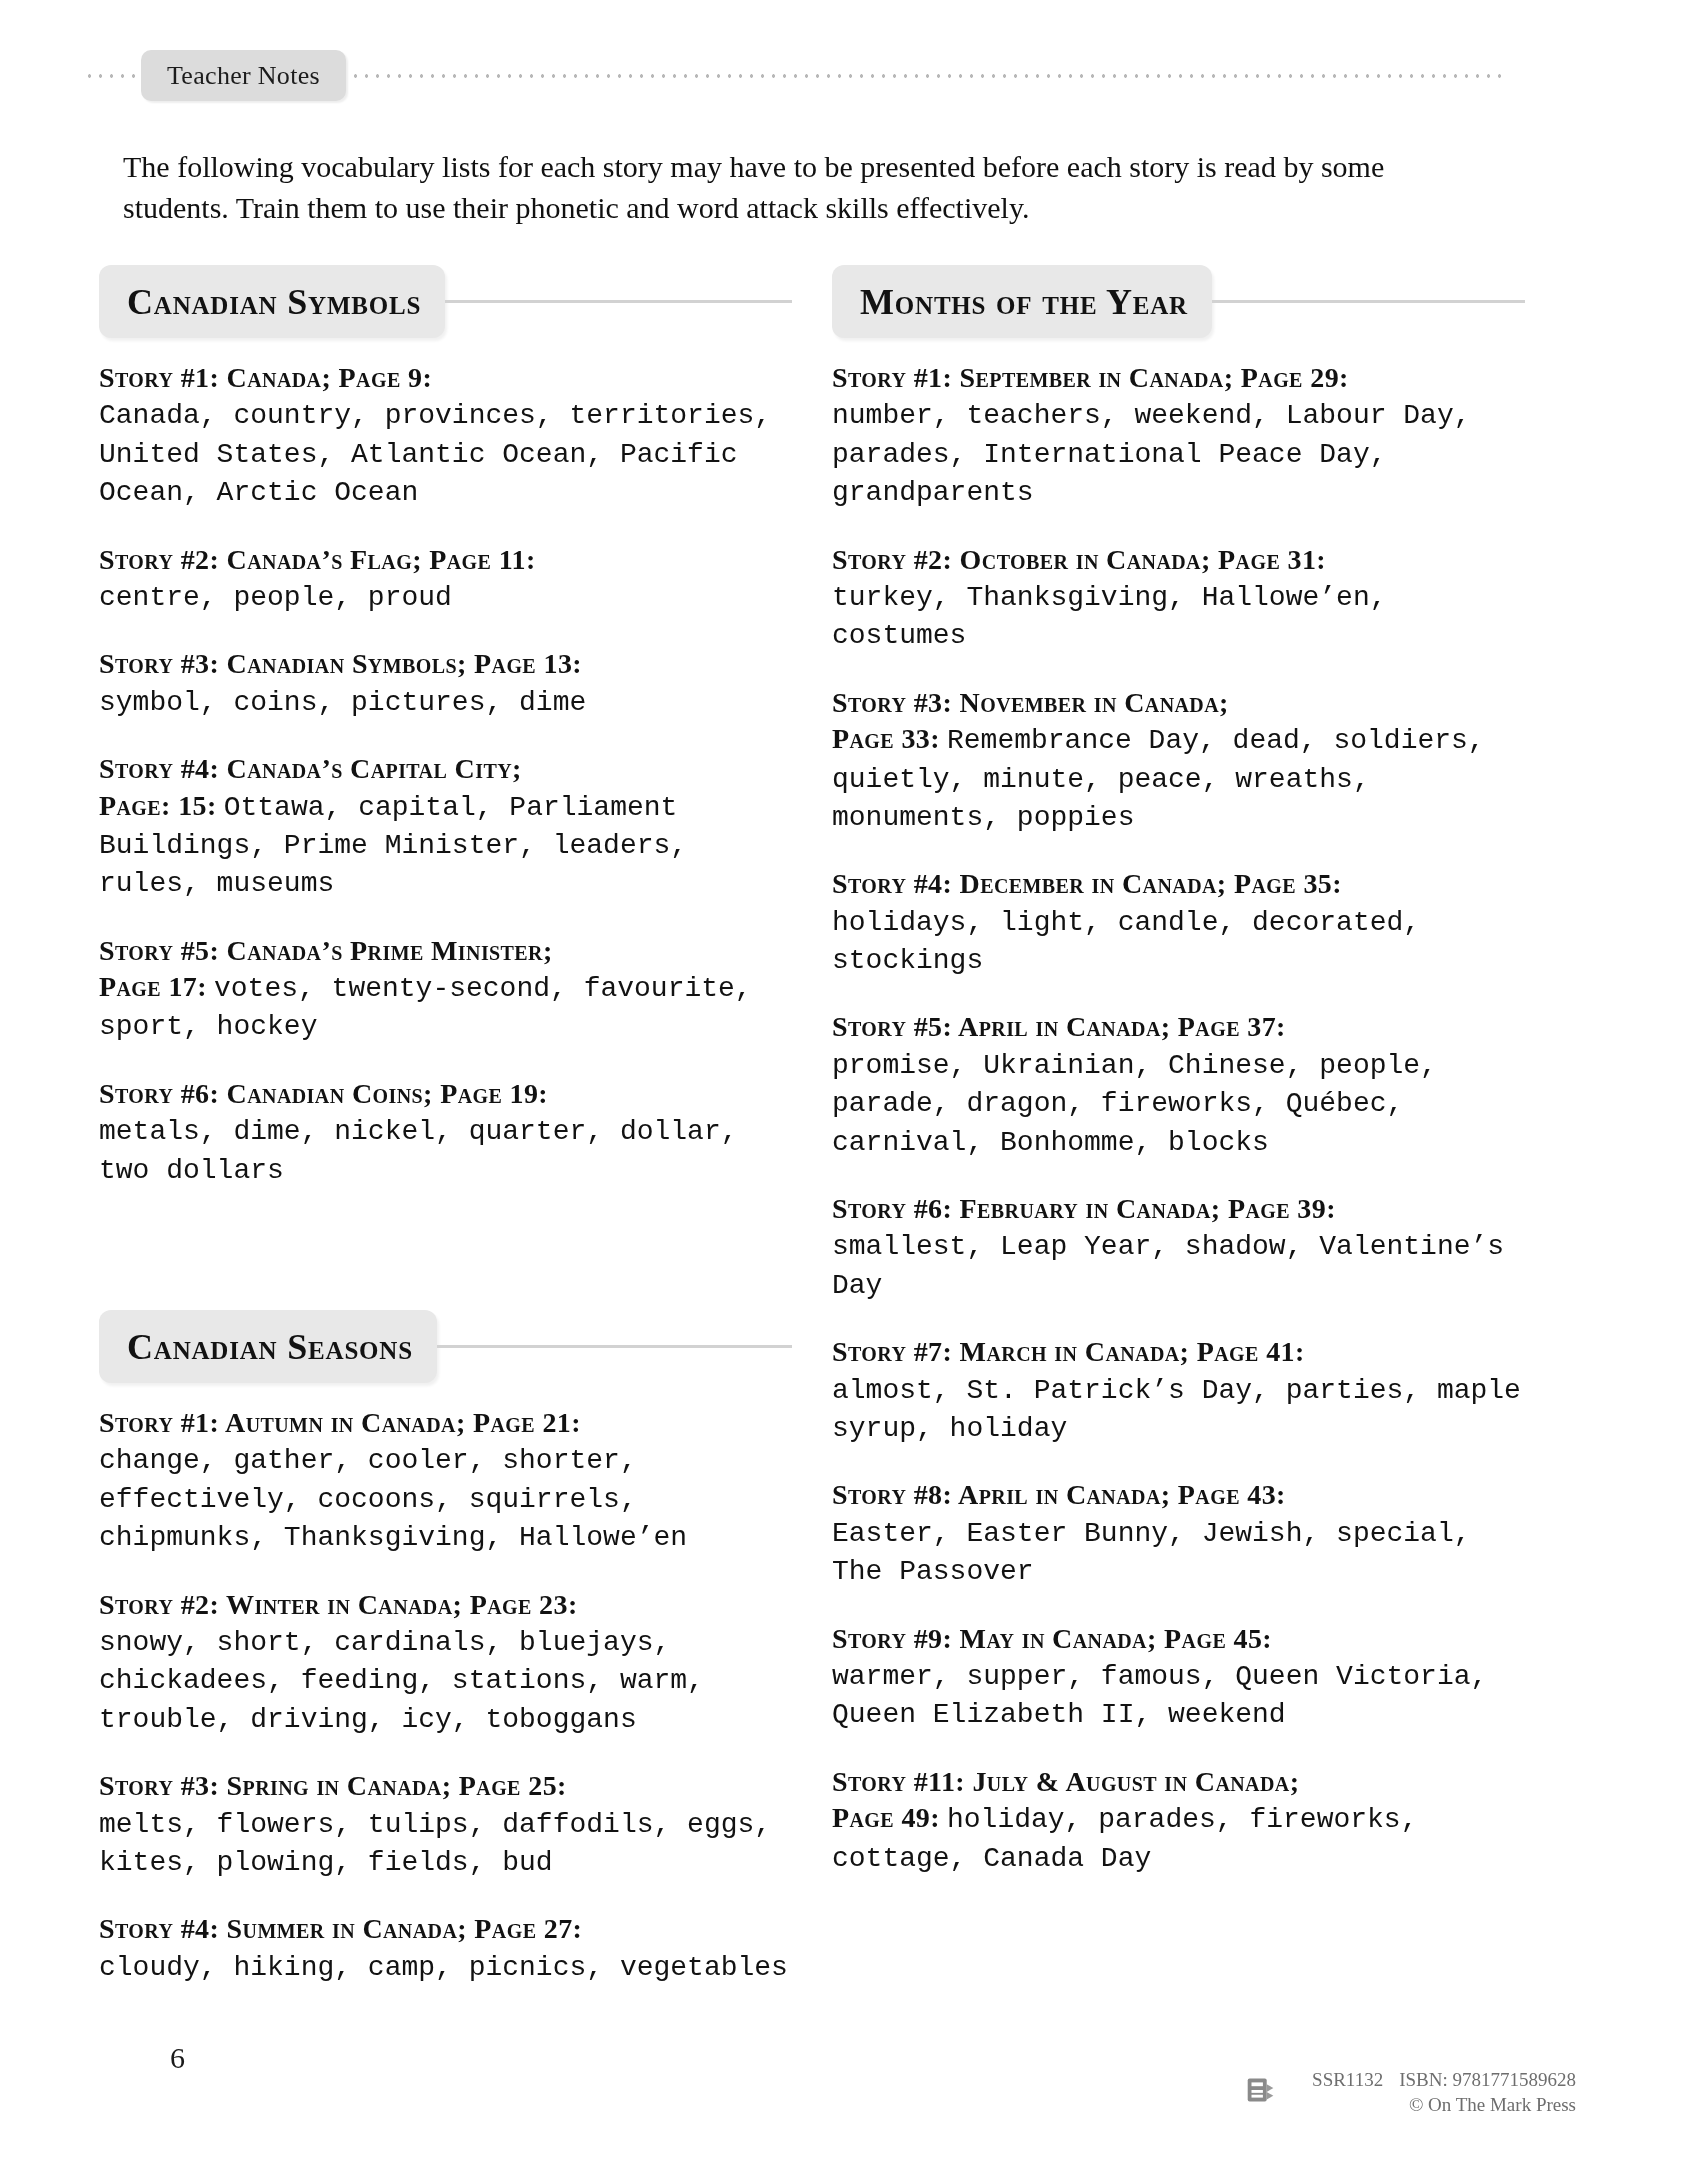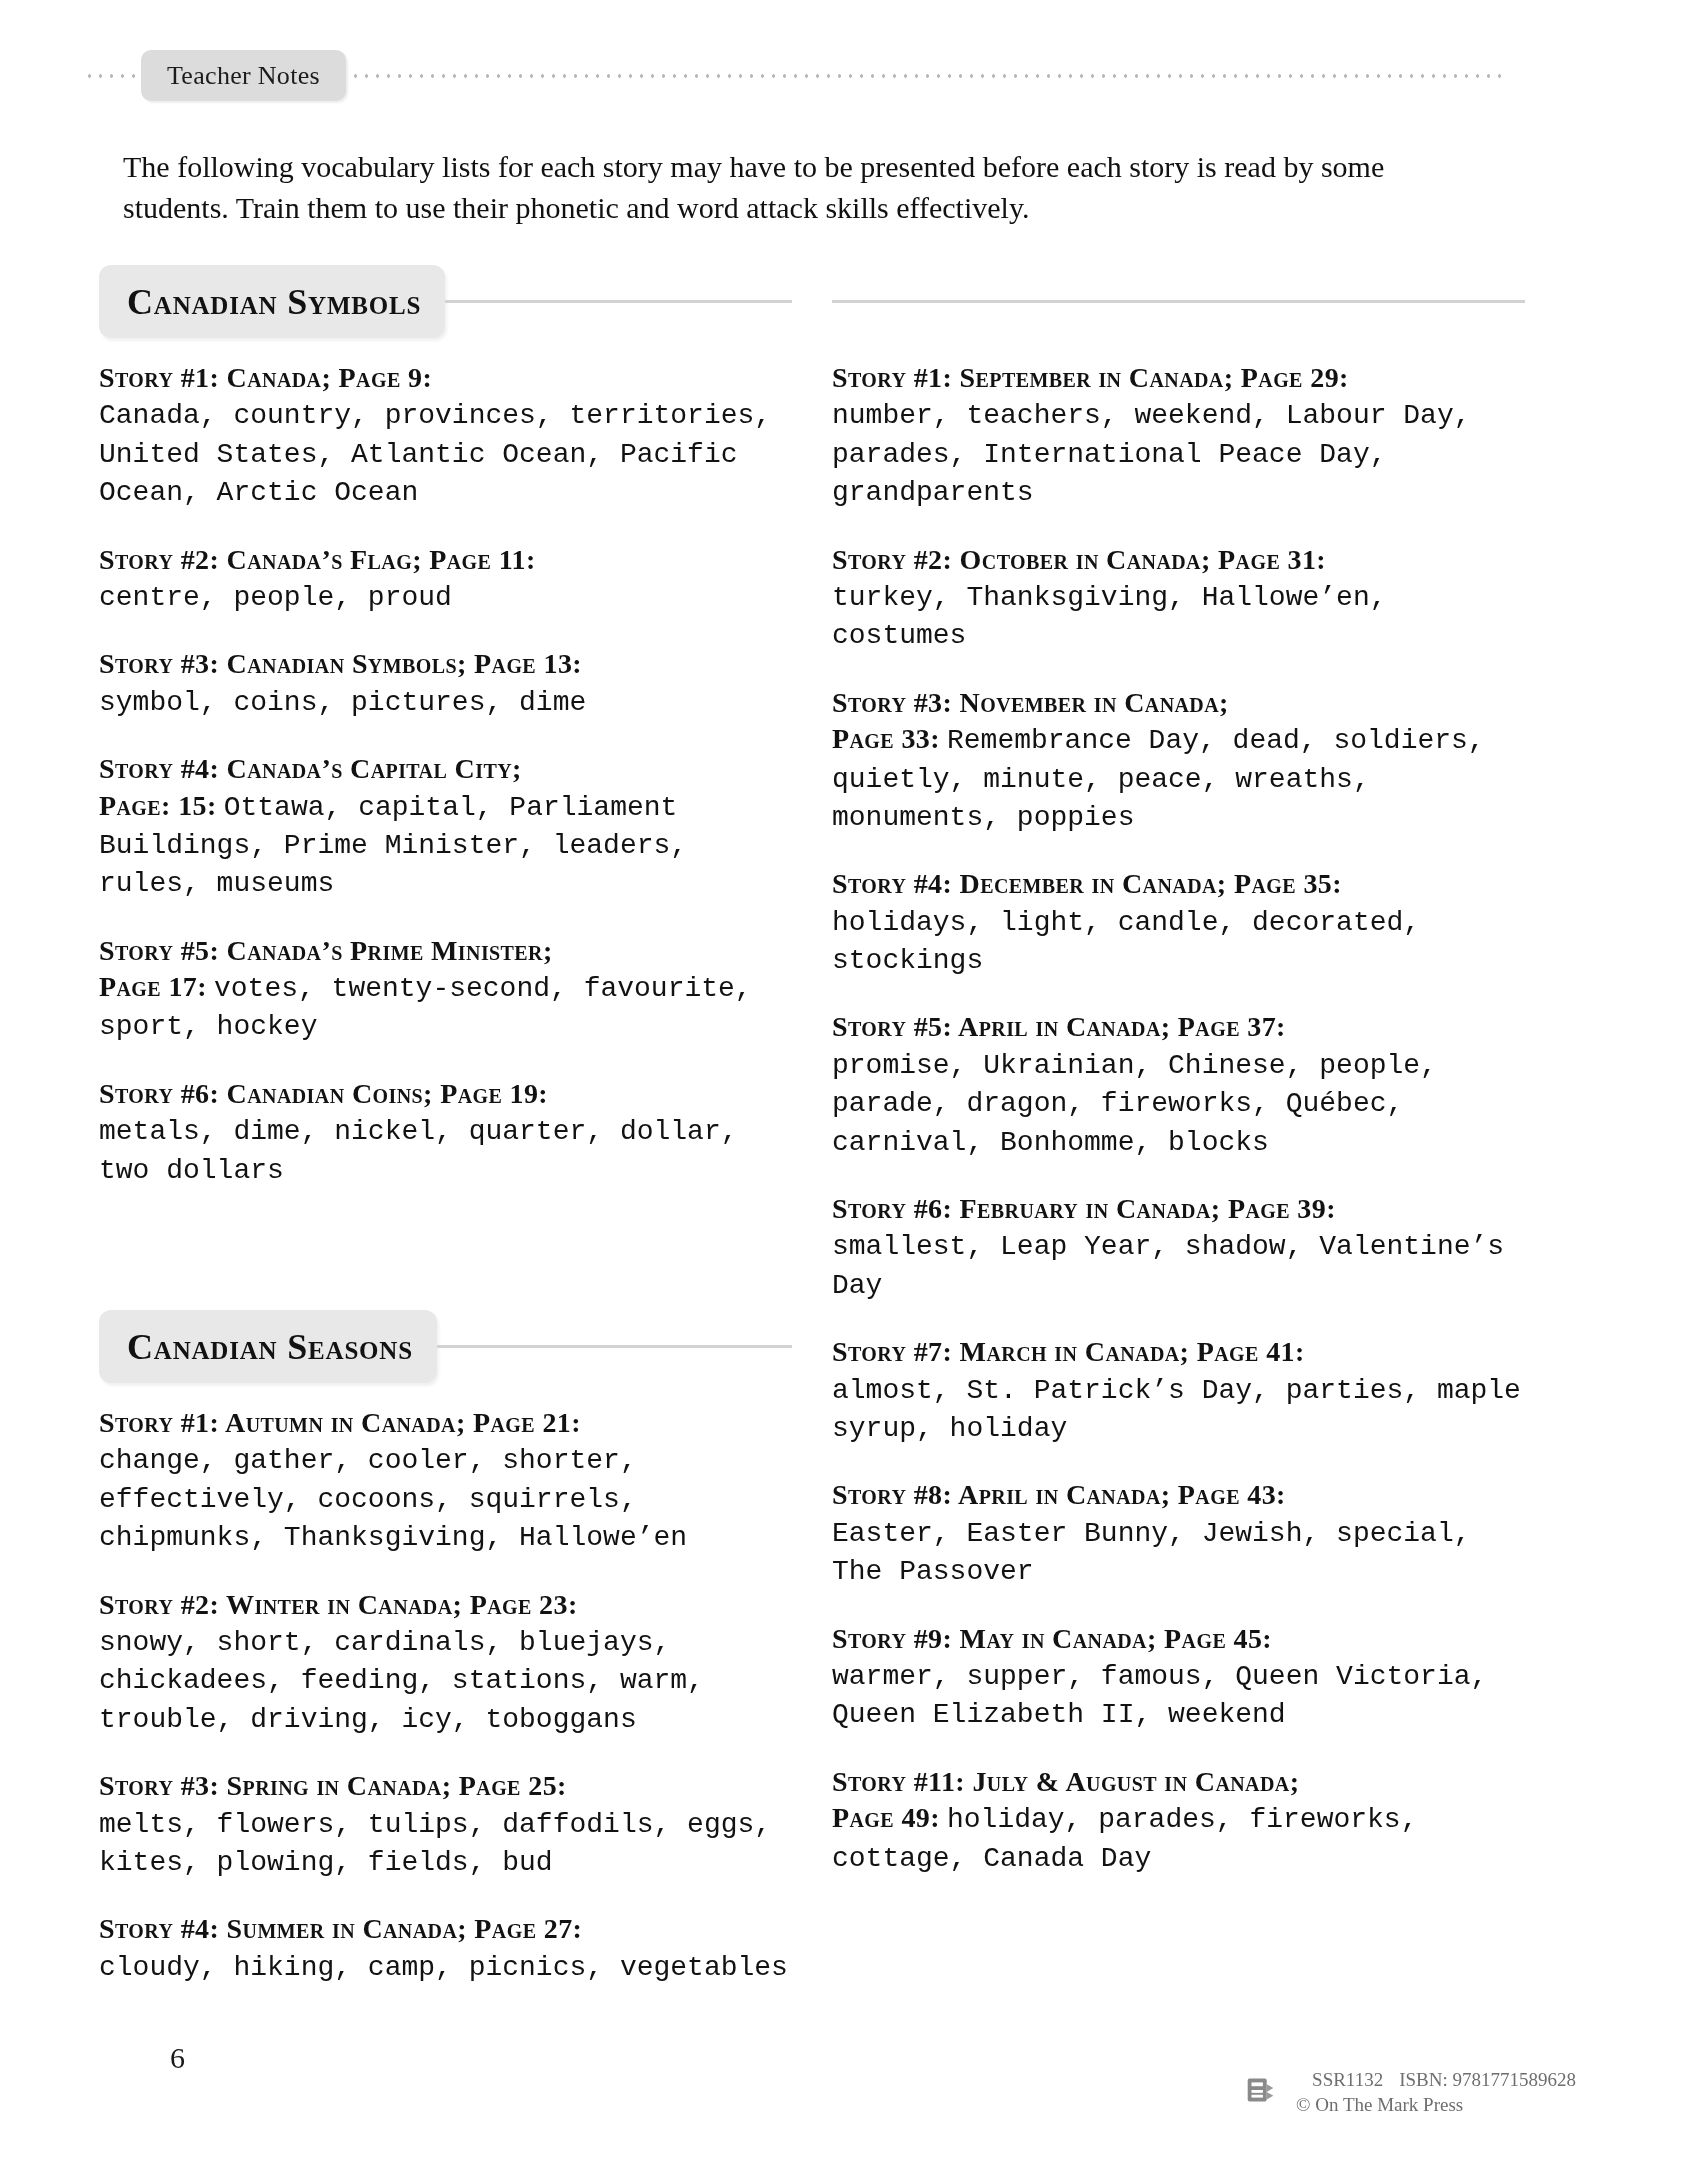--- a/index.html
+++ b/index.html
@@ -170,20 +170,21 @@
     align-items: flex-start;
     gap: 16px;
   }
   .footer-icon {
     width: 38px;
     height: 38px;
     margin-top: 4px;
     flex: 0 0 auto;
   }
   .footer-lines {
+    text-align: right;
     font-size: 19px;
     line-height: 1.34;
     color: #6e6e6e;
     font-family: "Liberation Serif", "DejaVu Serif", serif;
   }
   .footer-lines .l1 span { margin-left: 16px; }
 </style>
 </head>
 <body>
 
@@ -220,20 +221,23 @@
           </div>
           <div class="head-rule"></div>
         </div>
         <p class="entry"><span class="ttl">Story #1: Autumn in Canada; Page 21:</span><br><span class="body">change, gather, cooler, shorter, effectively, cocoons, squirrels, chipmunks, Thanksgiving, Hallowe’en</span></p>
         <p class="entry"><span class="ttl">Story #2: Winter in Canada; Page 23:</span><br><span class="body">snowy, short, cardinals, bluejays, chickadees, feeding, stations, warm, trouble, driving, icy, toboggans</span></p>
         <p class="entry"><span class="ttl">Story #3: Spring in Canada; Page 25:</span><br><span class="body">melts, flowers, tulips, daffodils, eggs, kites, plowing, fields, bud</span></p>
         <p class="entry"><span class="ttl">Story #4: Summer in Canada; Page 27:</span><br><span class="body">cloudy, hiking, camp, picnics, vegetables</span></p>
       </div>
     <div class="col col-right" id="col-right">
         <div class="section-head">
+          <div class="section-chip">
+            <span>Months of the Year</span>
+          </div>
           <div class="head-rule"></div>
         </div>
         <p class="entry"><span class="ttl">Story #1: September in Canada; Page 29:</span><br><span class="body">number, teachers, weekend, Labour Day, parades, International Peace Day, grandparents</span></p>
         <p class="entry"><span class="ttl">Story #2: October in Canada; Page 31:</span><br><span class="body">turkey, Thanksgiving, Hallowe’en, costumes</span></p>
         <p class="entry"><span class="ttl">Story #3: November in Canada;</span><br><span class="ttl">Page 33:</span> <span class="body">Remembrance Day, dead, soldiers, quietly, minute, peace, wreaths, monuments, poppies</span></p>
         <p class="entry"><span class="ttl">Story #4: December in Canada; Page 35:</span><br><span class="body">holidays, light, candle, decorated, stockings</span></p>
         <p class="entry"><span class="ttl">Story #5: April in Canada; Page 37:</span><br><span class="body">promise, Ukrainian, Chinese, people, parade, dragon, fireworks, Québec, carnival, Bonhomme, blocks</span></p>
         <p class="entry"><span class="ttl">Story #6: February in Canada; Page 39:</span><br><span class="body">smallest, Leap Year, shadow, Valentine’s Day</span></p>
         <p class="entry"><span class="ttl">Story #7: March in Canada; Page 41:</span><br><span class="body">almost, St. Patrick’s Day, parties, maple syrup, holiday</span></p>
         <p class="entry"><span class="ttl">Story #8: April in Canada; Page 43:</span><br><span class="body">Easter, Easter Bunny, Jewish, special, The Passover</span></p>

